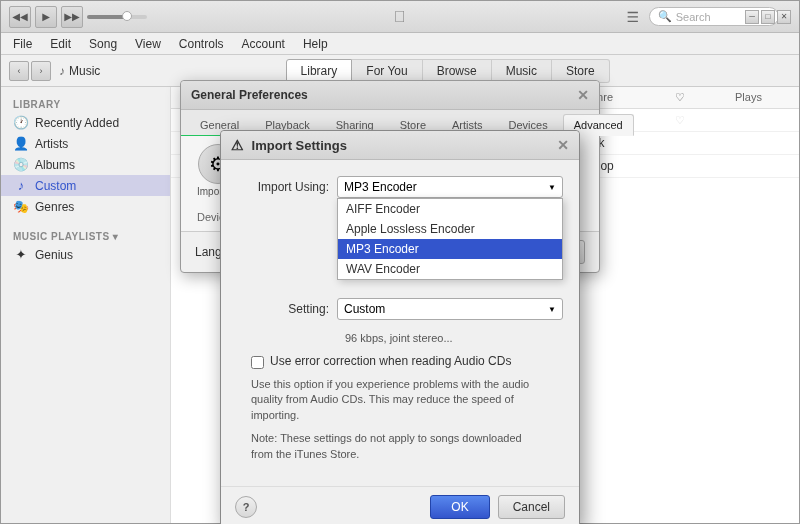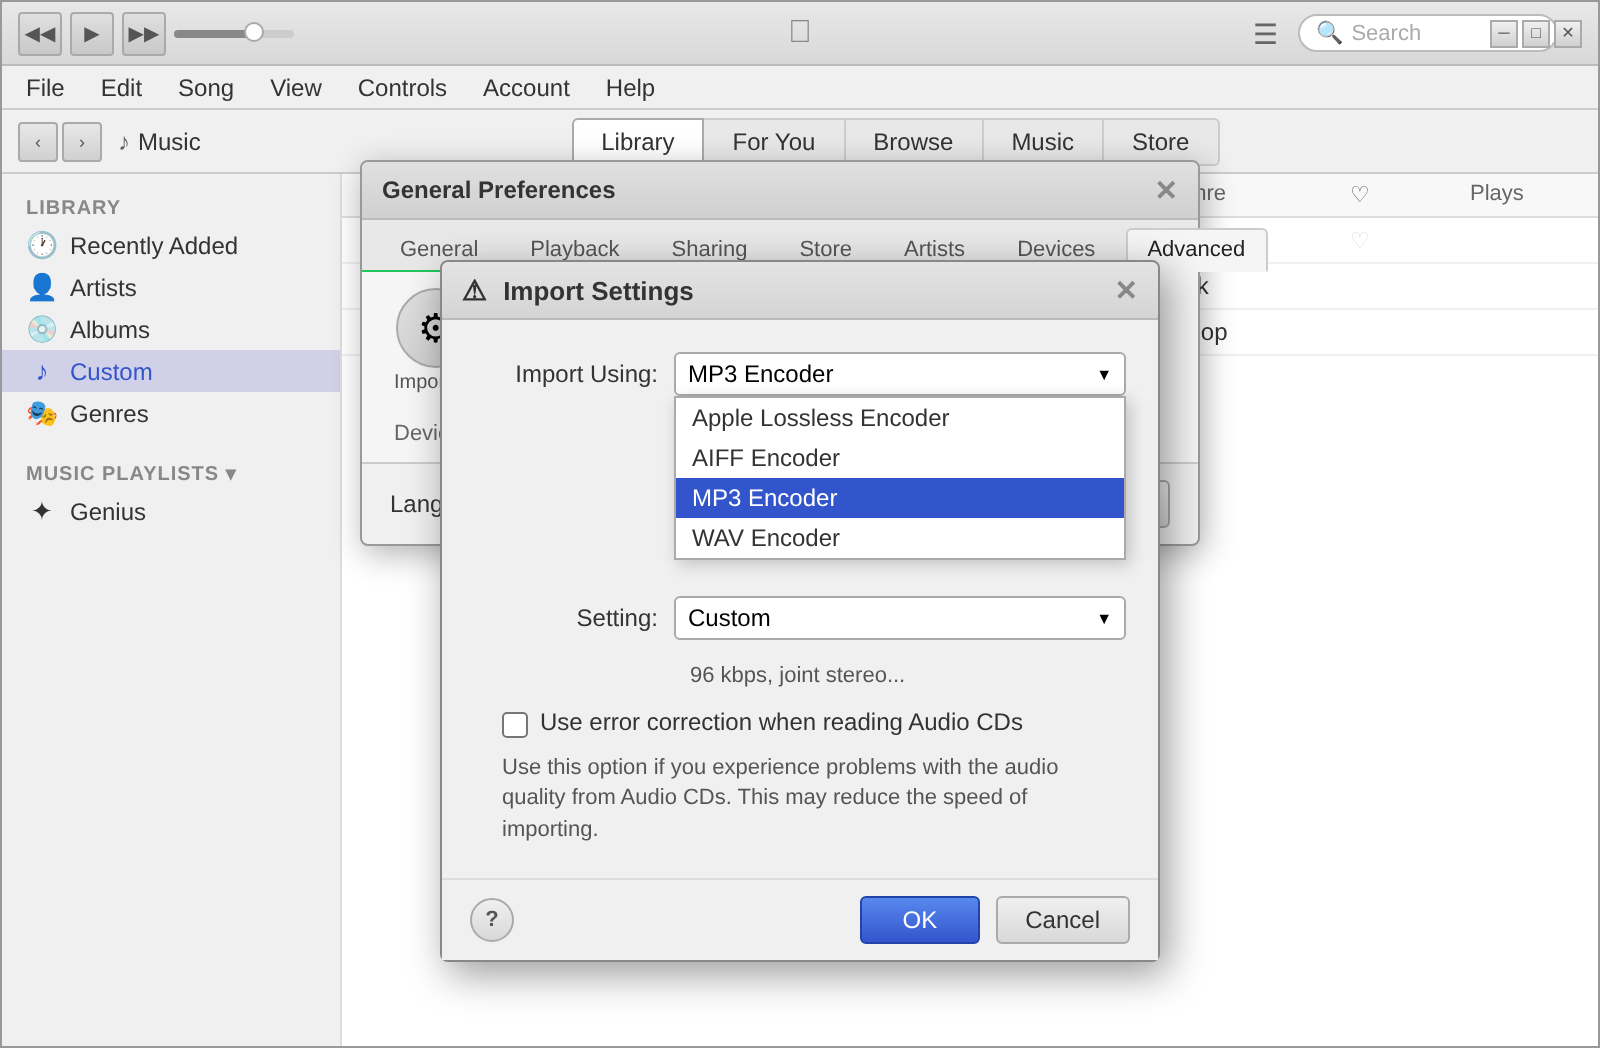--- a/index.html
+++ b/index.html
@@ -711,22 +711,22 @@
 
     <div class="import-row">
       <div class="import-label">Import Using:</div>
       <div class="select-wrapper">
         <div style="display:flex; align-items:center; border:1px solid #aaa; background:white; padding:3px 6px; border-radius:3px; font-size:12px;">
           <span style="flex:1;">MP3 Encoder</span>
           <span style="font-size:8px;">▼</span>
         </div>
 
         <div class="dropdown-list">
+          <div class="dropdown-item">AIFF Encoder</div>
           <div class="dropdown-item">Apple Lossless Encoder</div>
-          <div class="dropdown-item">AIFF Encoder</div>
           <div class="dropdown-item selected">MP3 Encoder</div>
           <div class="dropdown-item">WAV Encoder</div>
         </div>
       </div>
     </div>
 
     <div class="import-row" style="margin-top: 100px;">
       <div class="import-label">Setting:</div>
       <div class="select-wrapper">
         <div style="display:flex; align-items:center; border:1px solid #aaa; background:white; padding:3px 6px; border-radius:3px; font-size:12px;">
@@ -738,20 +738,21 @@
 
     <div style="margin-left: 108px; font-size:11px; color:#555; margin-bottom:10px;">96 kbps, joint stereo...</div>
 
     <div class="checkbox-row">
       <input type="checkbox" style="">
       <span class="checkbox-text">Use error correction when reading Audio CDs</span>
     </div>
 
     <div class="description-text">Use this option if you experience problems with the audio<br>quality from Audio CDs. This may reduce the speed of<br>importing.</div>
 
+    <div class="note-text">Note: These settings do not apply to songs downloaded<br>from the iTunes Store.</div>
   </div>
 
   <div class="dialog-import-footer">
     <div class="dialog-btn-help">?</div>
     <div class="dialog-btn-group">
       <button class="btn-ok">OK</button>
       <button class="btn-cancel">Cancel</button>
     </div>
   </div>
 </div>

